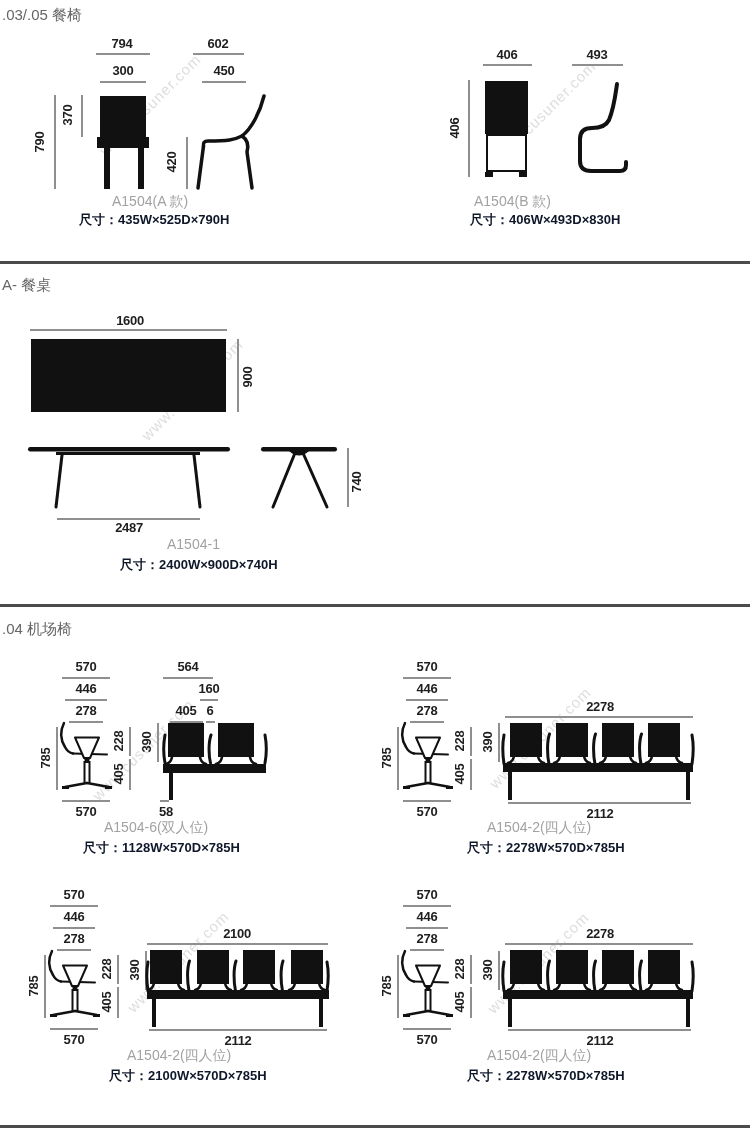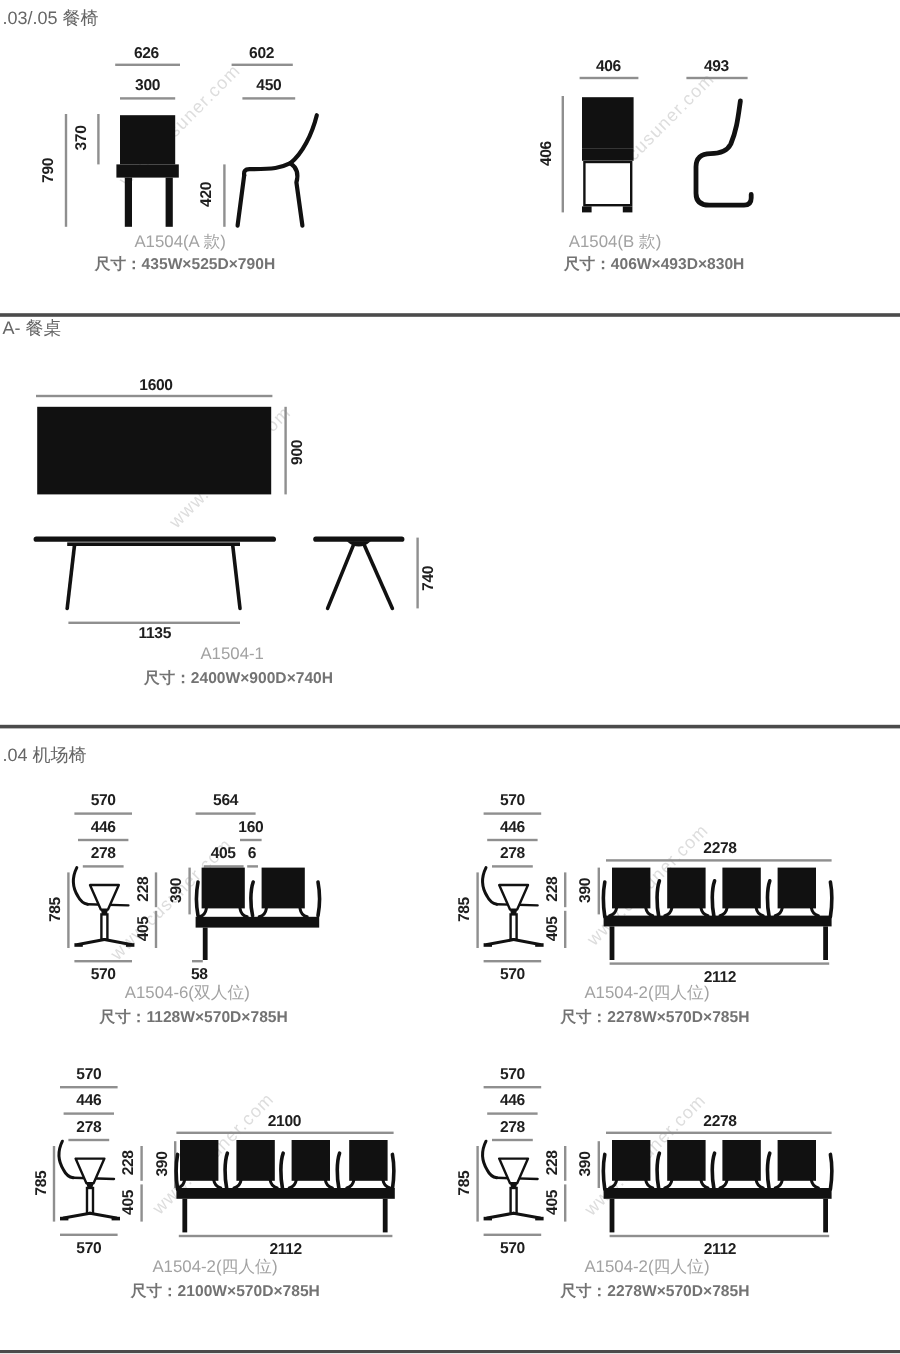--- a/index.html
+++ b/index.html
@@ -3,21 +3,21 @@
 <meta charset="utf-8">
 <style>
   html,body{margin:0;padding:0;background:#fff;}
   .page{position:relative;width:750px;height:1128px;background:#fff;overflow:hidden;
         font-family:"Liberation Sans",sans-serif;}
   .wm{position:absolute;z-index:0;font:400 15px "Liberation Sans",sans-serif;color:#bcbcbc;
       opacity:.5;transform:rotate(-45deg);width:170px;margin-left:-85px;text-align:center;
       letter-spacing:1px;white-space:nowrap;}
   .heading{position:absolute;z-index:3;font:400 15px "Liberation Sans",sans-serif;color:#666;}
   .caption{position:absolute;z-index:3;font:400 14px "Liberation Sans",sans-serif;color:#a2a2a2;white-space:nowrap;}
-  .size{position:absolute;z-index:3;font:600 13px "Liberation Sans",sans-serif;color:#737373;white-space:nowrap;}
+  .size{position:absolute;z-index:3;font:600 13px "Liberation Sans",sans-serif;color:#0f172a;white-space:nowrap;}
   .dim{position:absolute;z-index:3;font:700 13px/1.1 "Liberation Sans",sans-serif;color:#1e1e1e;
        letter-spacing:-.3px;width:44px;margin-left:-22px;text-align:center;white-space:nowrap;}
   .vdim{position:absolute;z-index:3;font:700 13px/1.1 "Liberation Sans",sans-serif;color:#1e1e1e;
         letter-spacing:-.3px;width:44px;height:14px;margin-left:-22px;margin-top:-7px;text-align:center;
         transform:rotate(-90deg);white-space:nowrap;}
   .hline{position:absolute;z-index:1;height:1.5px;background:#8f8f8f;}
   .vline{position:absolute;z-index:1;width:1.5px;background:#8f8f8f;}
   .blk{position:absolute;z-index:2;background:#111;}
   .frame{position:absolute;z-index:2;background:#fff;border:2.5px solid #111;box-sizing:border-box;}
   .divider{position:absolute;z-index:4;left:0;width:750px;height:2.5px;background:#4b4b4b;}
@@ -32,21 +32,21 @@
   <div class="wm" style="left:150px;top:96px">www.cusuner.com</div>
   <div class="wm" style="left:545px;top:103px">www.cusuner.com</div>
   <div class="wm" style="left:192px;top:381px">www.cusuner.com</div>
   <div class="wm" style="left:143px;top:741px">www.cusuner.com</div>
   <div class="wm" style="left:540px;top:729px">www.cusuner.com</div>
   <div class="wm" style="left:178px;top:953px">www.cusuner.com</div>
   <div class="wm" style="left:538px;top:954px">www.cusuner.com</div>
 
   <div class="heading" style="left:2px;top:6px">.03/.05 餐椅</div>
 
-  <div class="dim" style="left:122px;top:37px">626</div>
+  <div class="dim" style="left:122px;top:37px">794</div>
   <div class="hline" style="left:96px;top:53px;width:54px"></div>
   <div class="dim" style="left:123px;top:64px">300</div>
   <div class="hline" style="left:100px;top:81px;width:46px"></div>
   <div class="dim" style="left:218px;top:37px">602</div>
   <div class="hline" style="left:193px;top:53px;width:51px"></div>
   <div class="dim" style="left:224px;top:64px">450</div>
   <div class="hline" style="left:202px;top:81px;width:44px"></div>
   <div class="vline" style="left:54px;top:95px;height:94px"></div>
   <div class="vdim" style="left:40px;top:142px">790</div>
   <div class="vline" style="left:81px;top:95px;height:42px"></div>
@@ -86,38 +86,38 @@
 
   <svg class="draw" style="left:568px;top:76px" width="62" height="100" viewBox="0 0 62 100">
     <path d="M49,8 C47,22 46,32 41,44 C38,50 31,52 24,52 C16,52 12,56 12,63 L12,85 C12,92 16,95 23,95 L52,95 C56,95 58,93 58,89 L58,86" fill="none" stroke="#111" stroke-width="4" stroke-linecap="round" stroke-linejoin="round"></path>
   </svg>
 
   <div class="caption" style="left:474px;top:193px">A1504(B 款)</div>
   <div class="size" style="left:470px;top:211px">尺寸：406W×493D×830H</div>
 
   <div class="divider" style="top:261px"></div>
 
-  <div class="heading" style="left:2px;top:264px">A- 餐桌</div>
+  <div class="heading" style="left:2px;top:276px">A- 餐桌</div>
 
   <div class="dim" style="left:130px;top:314px">1600</div>
   <div class="hline" style="left:30px;top:329px;width:197px"></div>
   <div class="blk" style="left:31px;top:339px;width:195px;height:73px"></div>
   <div class="vline" style="left:237px;top:339px;height:73px"></div>
   <div class="vdim" style="left:248px;top:377px">900</div>
 
   <svg class="draw" style="left:26px;top:445px" width="210" height="65" viewBox="0 0 210 65">
     <rect x="2" y="2" width="202" height="4.5" rx="2.2" fill="#111"></rect>
     <rect x="30" y="7" width="144" height="3" fill="#111"></rect>
     <g fill="none" stroke="#111" stroke-width="3" stroke-linecap="round">
       <path d="M36,10 L30,62"></path>
       <path d="M168,10 L174,62"></path>
     </g>
   </svg>
   <div class="hline" style="left:57px;top:518px;width:143px"></div>
-  <div class="dim" style="left:129px;top:521px">1135</div>
+  <div class="dim" style="left:129px;top:521px">2487</div>
 
   <svg class="draw" style="left:258px;top:445px" width="110" height="65" viewBox="0 0 110 65">
     <rect x="3" y="2" width="76" height="4.5" rx="2.2" fill="#111"></rect>
     <path d="M31,6 Q41,15 51,6 Z" fill="#111"></path>
     <g fill="none" stroke="#111" stroke-width="3" stroke-linecap="round">
       <path d="M37,8 L15,62"></path>
       <path d="M45,8 L69,62"></path>
     </g>
   </svg>
   <div class="vline" style="left:347px;top:448px;height:59px"></div>

